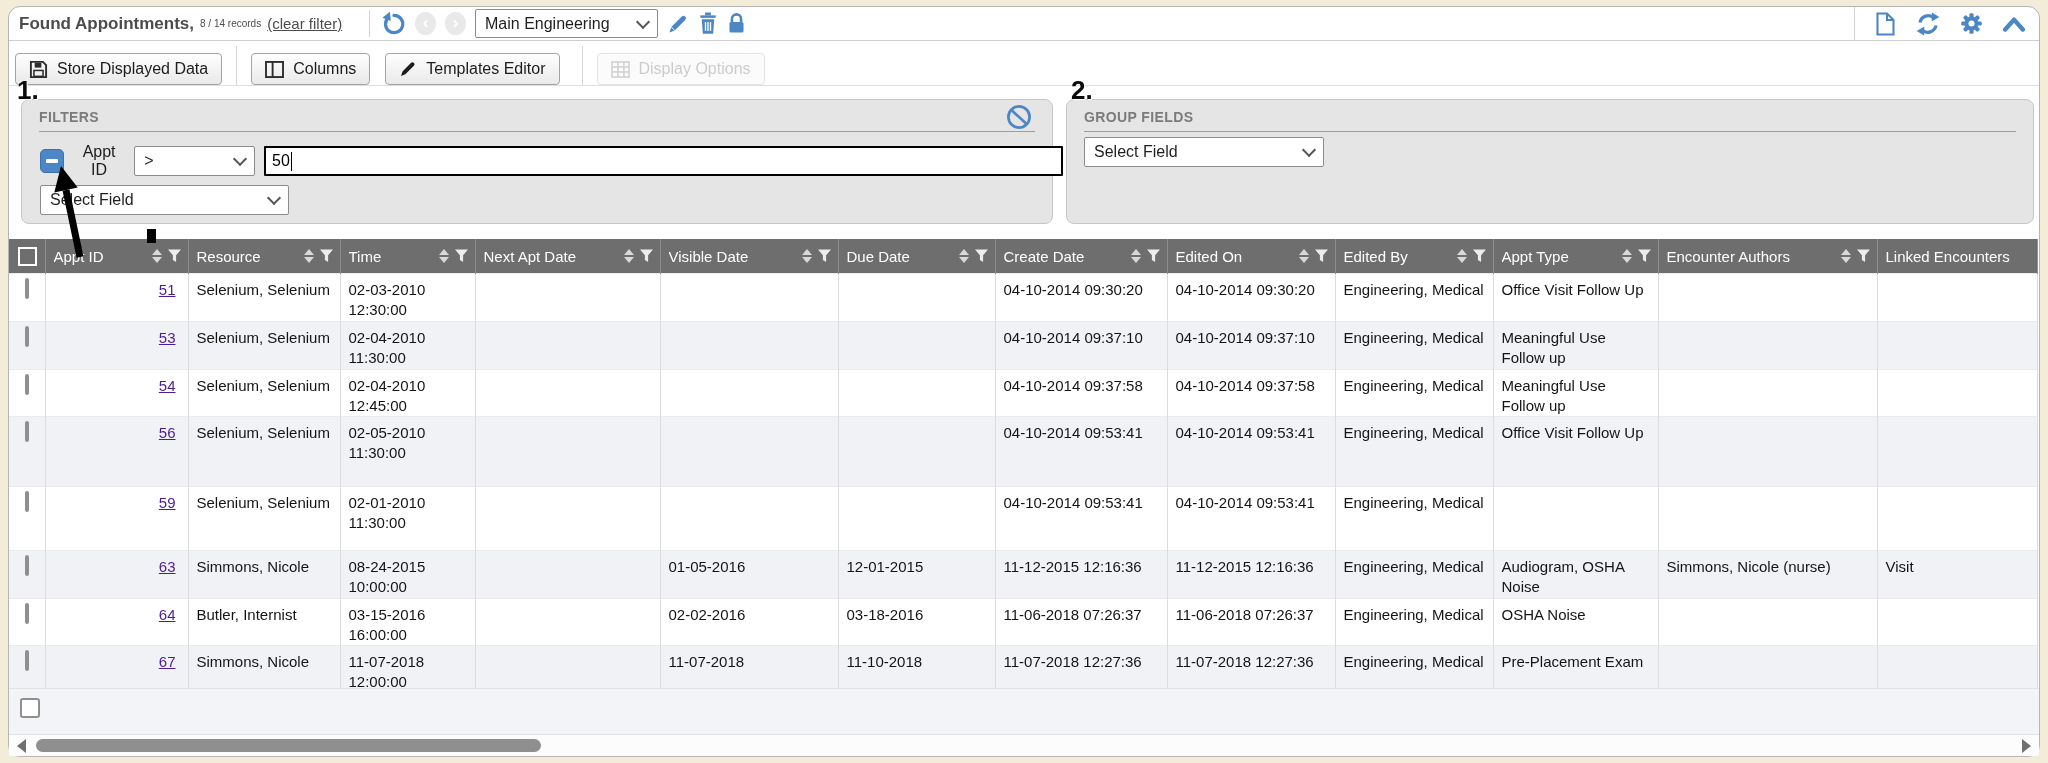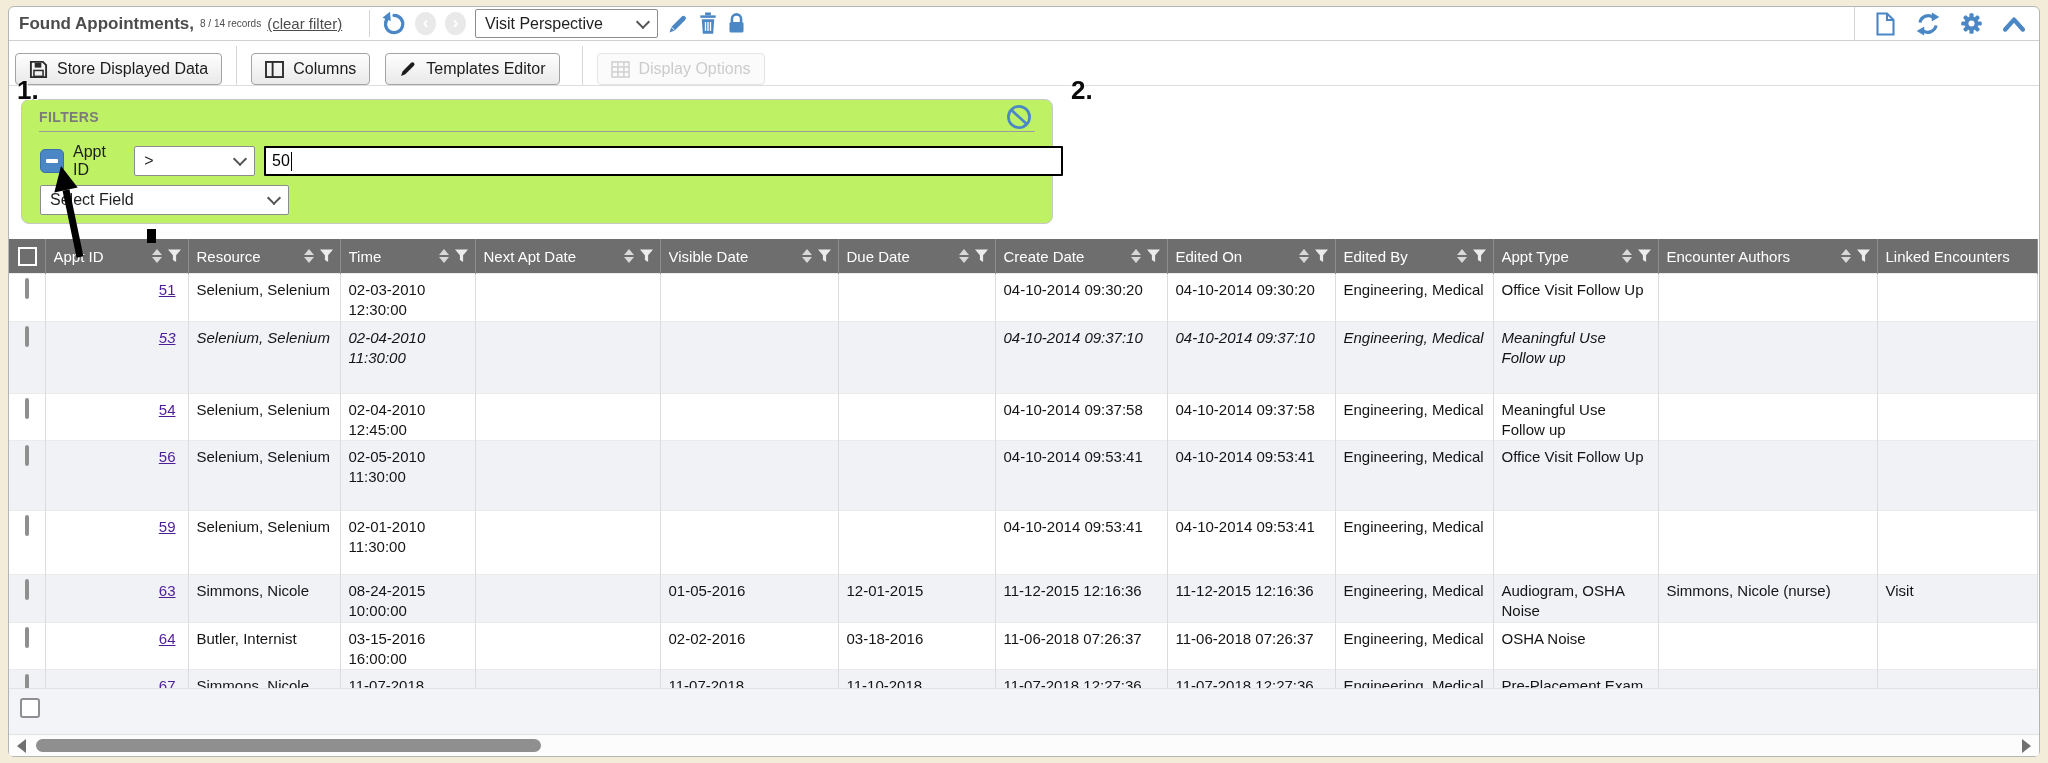--- a/index.html
+++ b/index.html
@@ -4,21 +4,21 @@
 <style>
   html,body{margin:0;padding:0;}
   body{
     width:2048px;height:763px;overflow:hidden;position:relative;
     background:#f2ecd9;
     font-family:"Liberation Sans","DejaVu Sans",sans-serif;
     -webkit-font-smoothing:antialiased;
   }
   .panel{
     position:absolute;left:8px;top:6px;width:2030px;height:749px;
-    background:#fff;border:1px solid #b5b5b5;border-radius:6px;
+    background:#fff;border:1px solid #b5b5b5;border-radius:12px;
   }
   
   .title-row{position:absolute;left:0;top:0;width:100%;height:33px;border-bottom:1px solid #cfcfcf;}
   .title-left{position:absolute;left:10px;top:0;height:33px;display:flex;align-items:center;gap:6px;white-space:nowrap;}
   .t-bold{font-weight:bold;color:#4c4c4c;font-size:17px;}
   .t-reg{color:#4c4c4c;font-size:10px;}
   .t-link{color:#4c4c4c;font-size:15px;text-decoration:underline;cursor:pointer;}
   .vsep{position:absolute;top:3px;bottom:3px;width:0;border-left:1px solid #d4d4d4;}
   .persp-group{position:absolute;left:372px;top:0;height:33px;display:flex;align-items:center;gap:9px;}
   .icon-btn{display:flex;align-items:center;justify-content:center;cursor:pointer;background:none;border:none;padding:0;}
@@ -31,21 +31,21 @@
   .right-icons{position:absolute;right:0;top:0;height:33px;display:flex;align-items:center;gap:20px;
     padding:0 14px 0 20px;border-left:1px solid #d4d4d4;}
   
   .toolbar-row{position:absolute;left:0;top:33px;width:100%;height:45px;border-bottom:1px solid #dedede;
     display:flex;align-items:flex-end;}
   .btn{height:32px;border:1px solid #a3a3a3;border-radius:4px;background:linear-gradient(#fefefe,#e9e9e9);
     display:flex;align-items:center;gap:9px;padding:0 13px;font-size:16px;color:#1c1c1c;cursor:pointer;white-space:nowrap;}
   .btn.disabled{border-color:#e4e4e4;background:#fbfbfb;color:#cccccc;cursor:default;}
   .tb-sep{width:0;height:39px;border-left:1px solid #d7d7d7;margin:0 14px;}
   
-  .round-box{position:absolute;border:1px solid #c7c7c7;border-radius:8px;background:#bef264;}
+  .round-box{position:absolute;border:1px solid #c7c7c7;border-radius:8px;background:#e5e5e5;text-align:center;}
   .filters-box{left:12px;top:92px;width:1030px;height:123px;}
   .group-box{left:1057px;top:92px;width:966px;height:123px;}
   .box-title{position:absolute;left:17px;top:9px;color:#7b7b7b;font-weight:bold;font-size:14px;letter-spacing:.4px;}
   .box-rule{position:absolute;left:17px;right:17px;top:31px;height:1px;background:#9d9d9d;}
   .block-icon{position:absolute;right:20px;top:4px;}
   .filter-row{position:absolute;left:18px;top:43px;display:flex;align-items:center;gap:9px;}
   .minus-btn{width:22px;height:22px;border-radius:5px;background:#4b87c5;border:1px solid #3c72ab;
     display:flex;align-items:center;justify-content:center;cursor:pointer;flex:none;}
   .minus-bar{width:12px;height:3.5px;background:#fff;border-radius:1px;}
   .filter-label{font-size:16px;color:#1c1c1c;}
@@ -107,21 +107,21 @@
     <div class="persp-group">
       <span class="icon-btn">
         <svg width="25" height="25" viewBox="0 0 24 24">
           <path d="M7.2 6.2 A8.3 8.3 0 1 0 12.5 4.2" fill="none" stroke="#4b87c5" stroke-width="3.1" stroke-linecap="round"></path>
           <polygon points="8.6,0.8 9.4,9.6 1.4,6.4" fill="#4b87c5"></polygon>
         </svg>
       </span>
       <span class="nav-circle">‹</span>
       <span class="nav-circle">›</span>
       <div class="fake-select sel-persp" role="combobox">
-        <span>Visit Perspective</span>
+        <span>Main Engineering</span>
         <span class="chev"></span>
       </div>
       <span class="icon-btn">
         <svg width="22" height="22" viewBox="0 0 22 22">
           <path d="M2.5 19.5 L4.3 14 L14.8 3.5 a2.4 2.4 0 0 1 3.4 3.4 L7.7 17.4 Z" fill="#4b87c5"></path>
           <path d="M4.3 14 L7.7 17.4" stroke="#fff" stroke-width="1"></path>
         </svg>
       </span>
       <span class="icon-btn">
         <svg width="20" height="23" viewBox="0 0 20 24">
@@ -253,20 +253,30 @@
       </div>
     </div>
     <div class="select-row">
       <div class="fake-select sel-field" role="combobox">
         <span>Select Field</span>
         <span class="chev"></span>
       </div>
     </div>
   </div>
 
+  <div class="round-box group-box">
+    <div class="box-title">GROUP FIELDS</div>
+    <div class="box-rule"></div>
+    <div class="group-select-row">
+      <div class="fake-select sel-group" role="combobox">
+        <span>Select Field</span>
+        <span class="chev"></span>
+      </div>
+    </div>
+  </div>
 
   <table class="grid">
     <colgroup id="grid-cols">
         <col style="width: 36px;">
         <col style="width: 143px;">
         <col style="width: 152px;">
         <col style="width: 135px;">
         <col style="width: 185px;">
         <col style="width: 178px;">
         <col style="width: 157px;">
@@ -452,21 +462,21 @@
           <td></td>
           <td></td>
           <td></td>
           <td>04-10-2014 09:30:20</td>
           <td>04-10-2014 09:30:20</td>
           <td>Engineering, Medical</td>
           <td>Office Visit Follow Up</td>
           <td></td>
           <td></td>
         </tr>
-        <tr style="height: 72px; font-style: italic;">
+        <tr style="height: 48px;">
           <td class="sel-cell"><span class="row-cb"></span></td>
           <td class="id-cell"><span class="id-link">53</span></td>
           <td>Selenium, Selenium</td>
           <td>02-04-2010 11:30:00</td>
           <td></td>
           <td></td>
           <td></td>
           <td>04-10-2014 09:37:10</td>
           <td>04-10-2014 09:37:10</td>
           <td>Engineering, Medical</td>

